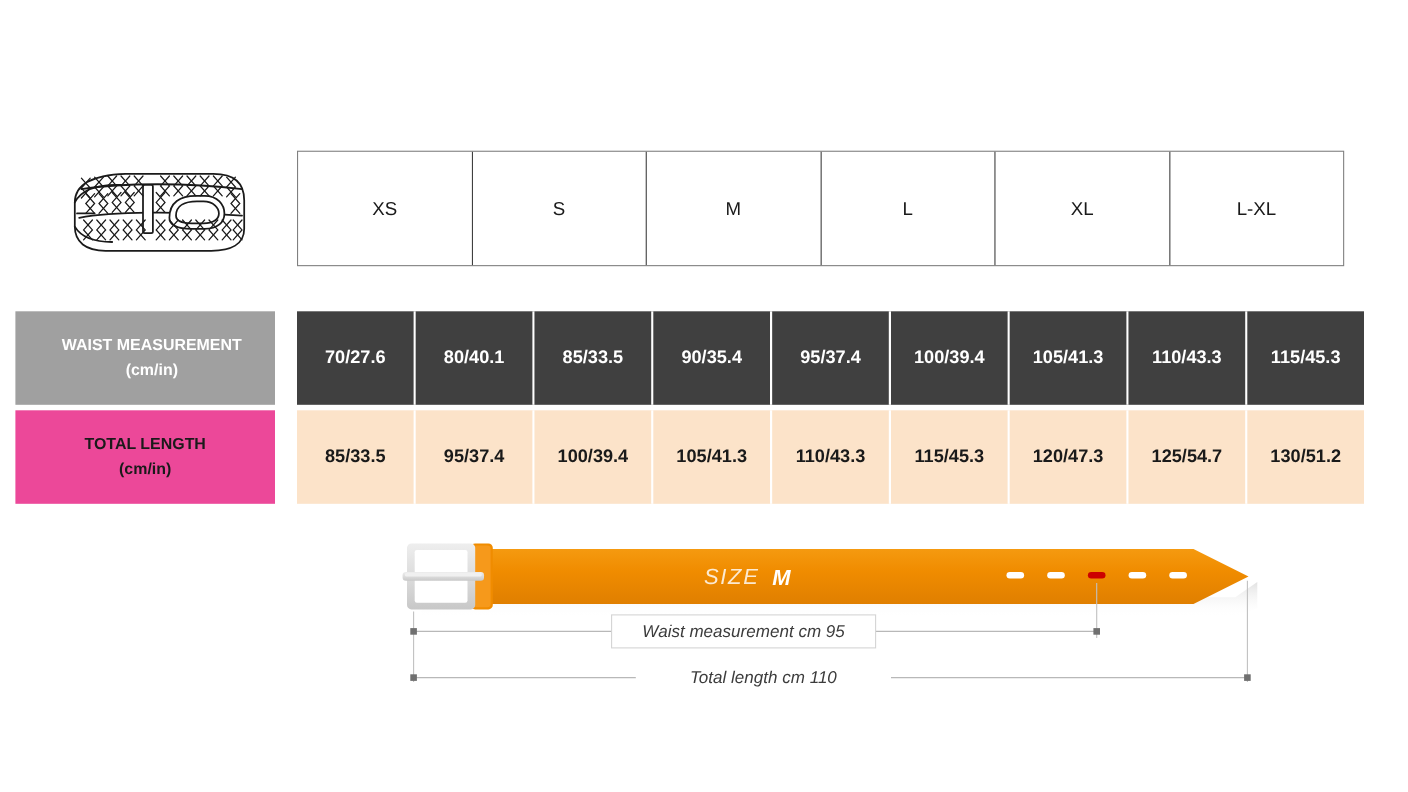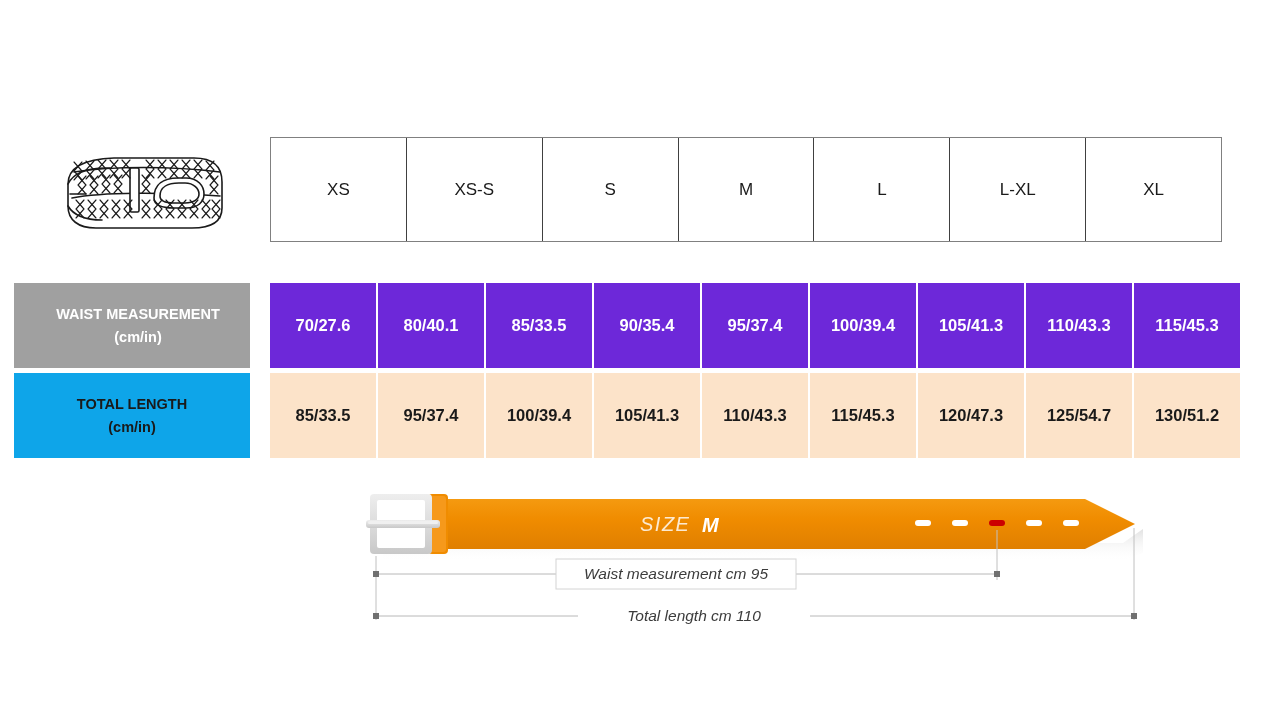--- a/index.html
+++ b/index.html
@@ -65,39 +65,39 @@
     flex-direction: column;
     align-items: center;
     justify-content: center;
     text-align: center;
     font-weight: bold;
     font-size: 14.5px;
     line-height: 1.55;
     box-sizing: border-box;
   }
   .row-label.grey-dark { background: #a0a0a0; color: #ffffff; padding-left: 12px; }
-  .row-label.grey-light { background: #0ea5e9; color: #1a1a1a; }
+  .row-label.grey-light { background: #ec4899; color: #1a1a1a; }
 
   .row-spacer { width: 20px; }
 
   .value-track {
     width: 970px;
     display: flex;
   }
   .value-cell {
     flex: 1 1 0;
     display: flex;
     align-items: center;
     justify-content: center;
     font-weight: bold;
     font-size: 16.5px;
     box-sizing: border-box;
   }
   .value-cell.orange {
-    background: #6d28d9;
+    background: #404040;
     color: #ffffff;
     border-right: 2px solid #ffffff;
   }
   .value-cell.peach {
     background: #fce3c9;
     color: #1a1a1a;
     border-right: 2px solid #ffffff;
   }
   .value-cell:last-child { border-right: none; }
 
@@ -196,36 +196,33 @@
         <path d="M168 58 l-8 9 l8 9"></path>
     </g>
   </svg>
 </div>
 
 <div class="size-header-table">
   <div class="size-header-cell">
       <span>XS</span>
     </div>
   <div class="size-header-cell">
-      <span>XS-S</span>
-    </div>
-  <div class="size-header-cell">
       <span>S</span>
     </div>
   <div class="size-header-cell">
       <span>M</span>
     </div>
   <div class="size-header-cell">
       <span>L</span>
     </div>
   <div class="size-header-cell">
+      <span>XL</span>
+    </div>
+  <div class="size-header-cell">
       <span>L-XL</span>
-    </div>
-  <div class="size-header-cell">
-      <span>XL</span>
     </div>
 </div>
 
 <div class="meas-row waist">
   <div class="row-label grey-dark">
     <span>WAIST MEASUREMENT</span>
     <span>(cm/in)</span>
   </div>
   <div class="row-spacer"></div>
   <div class="value-track">

